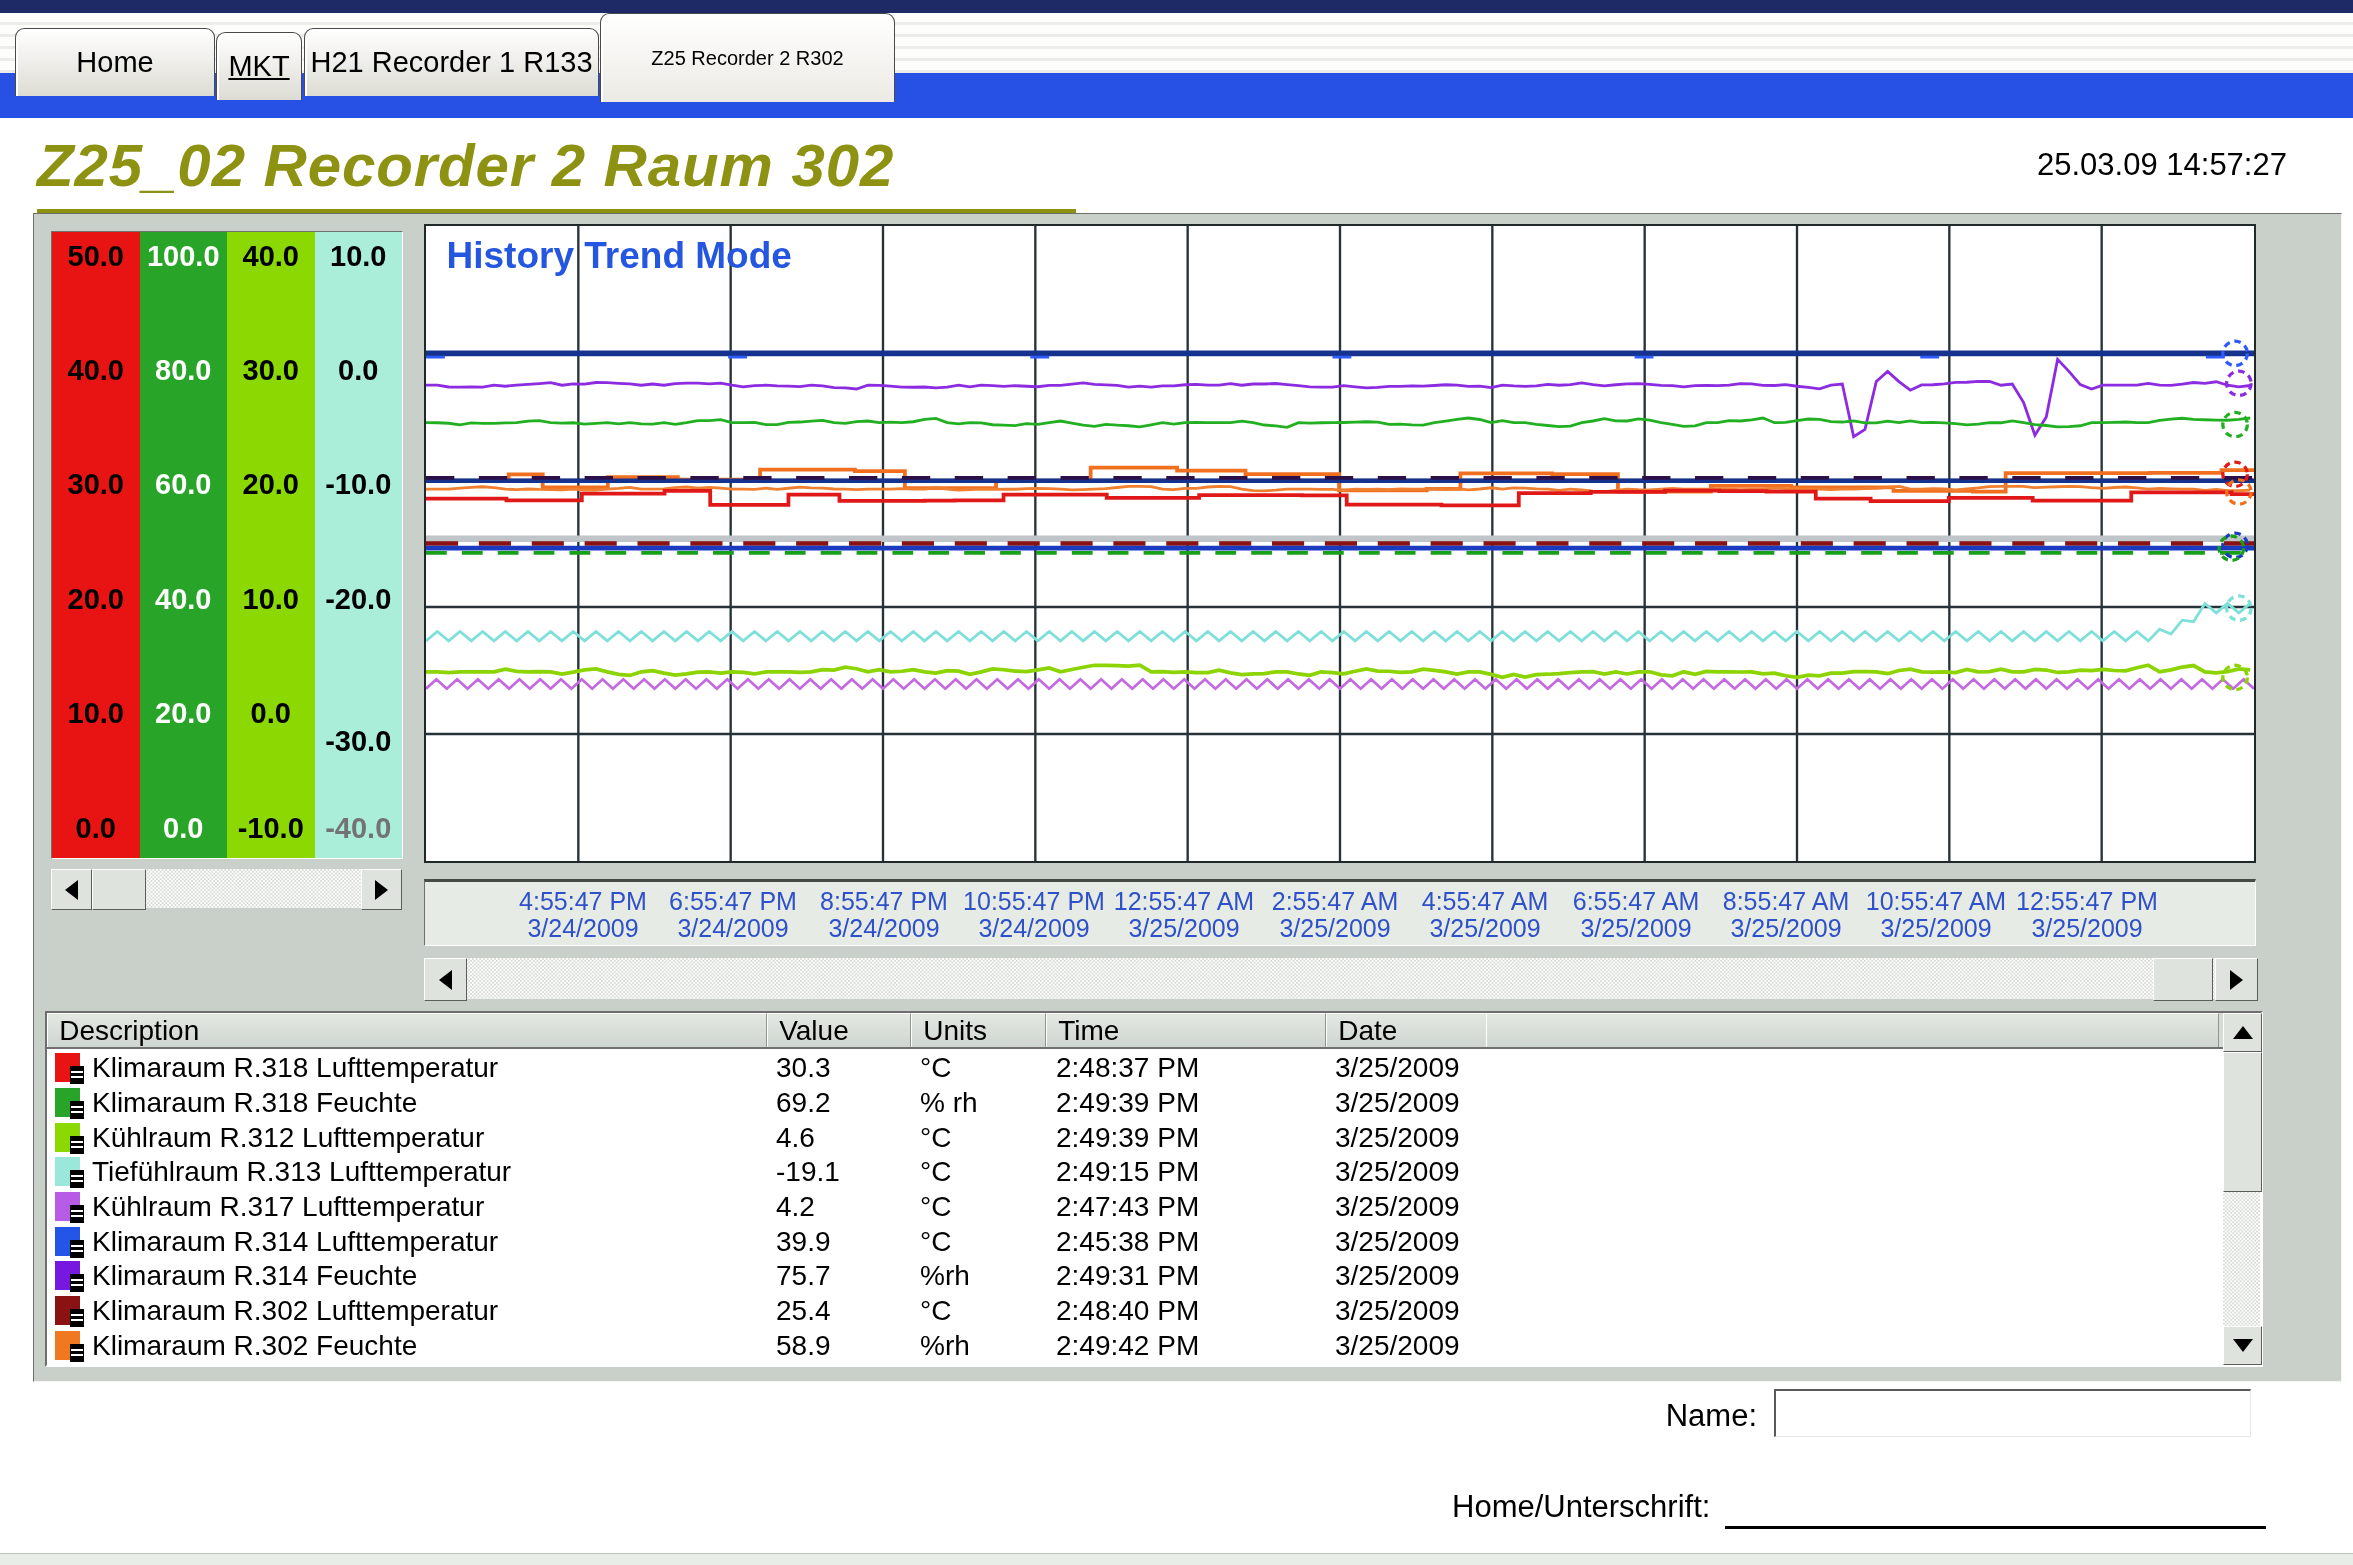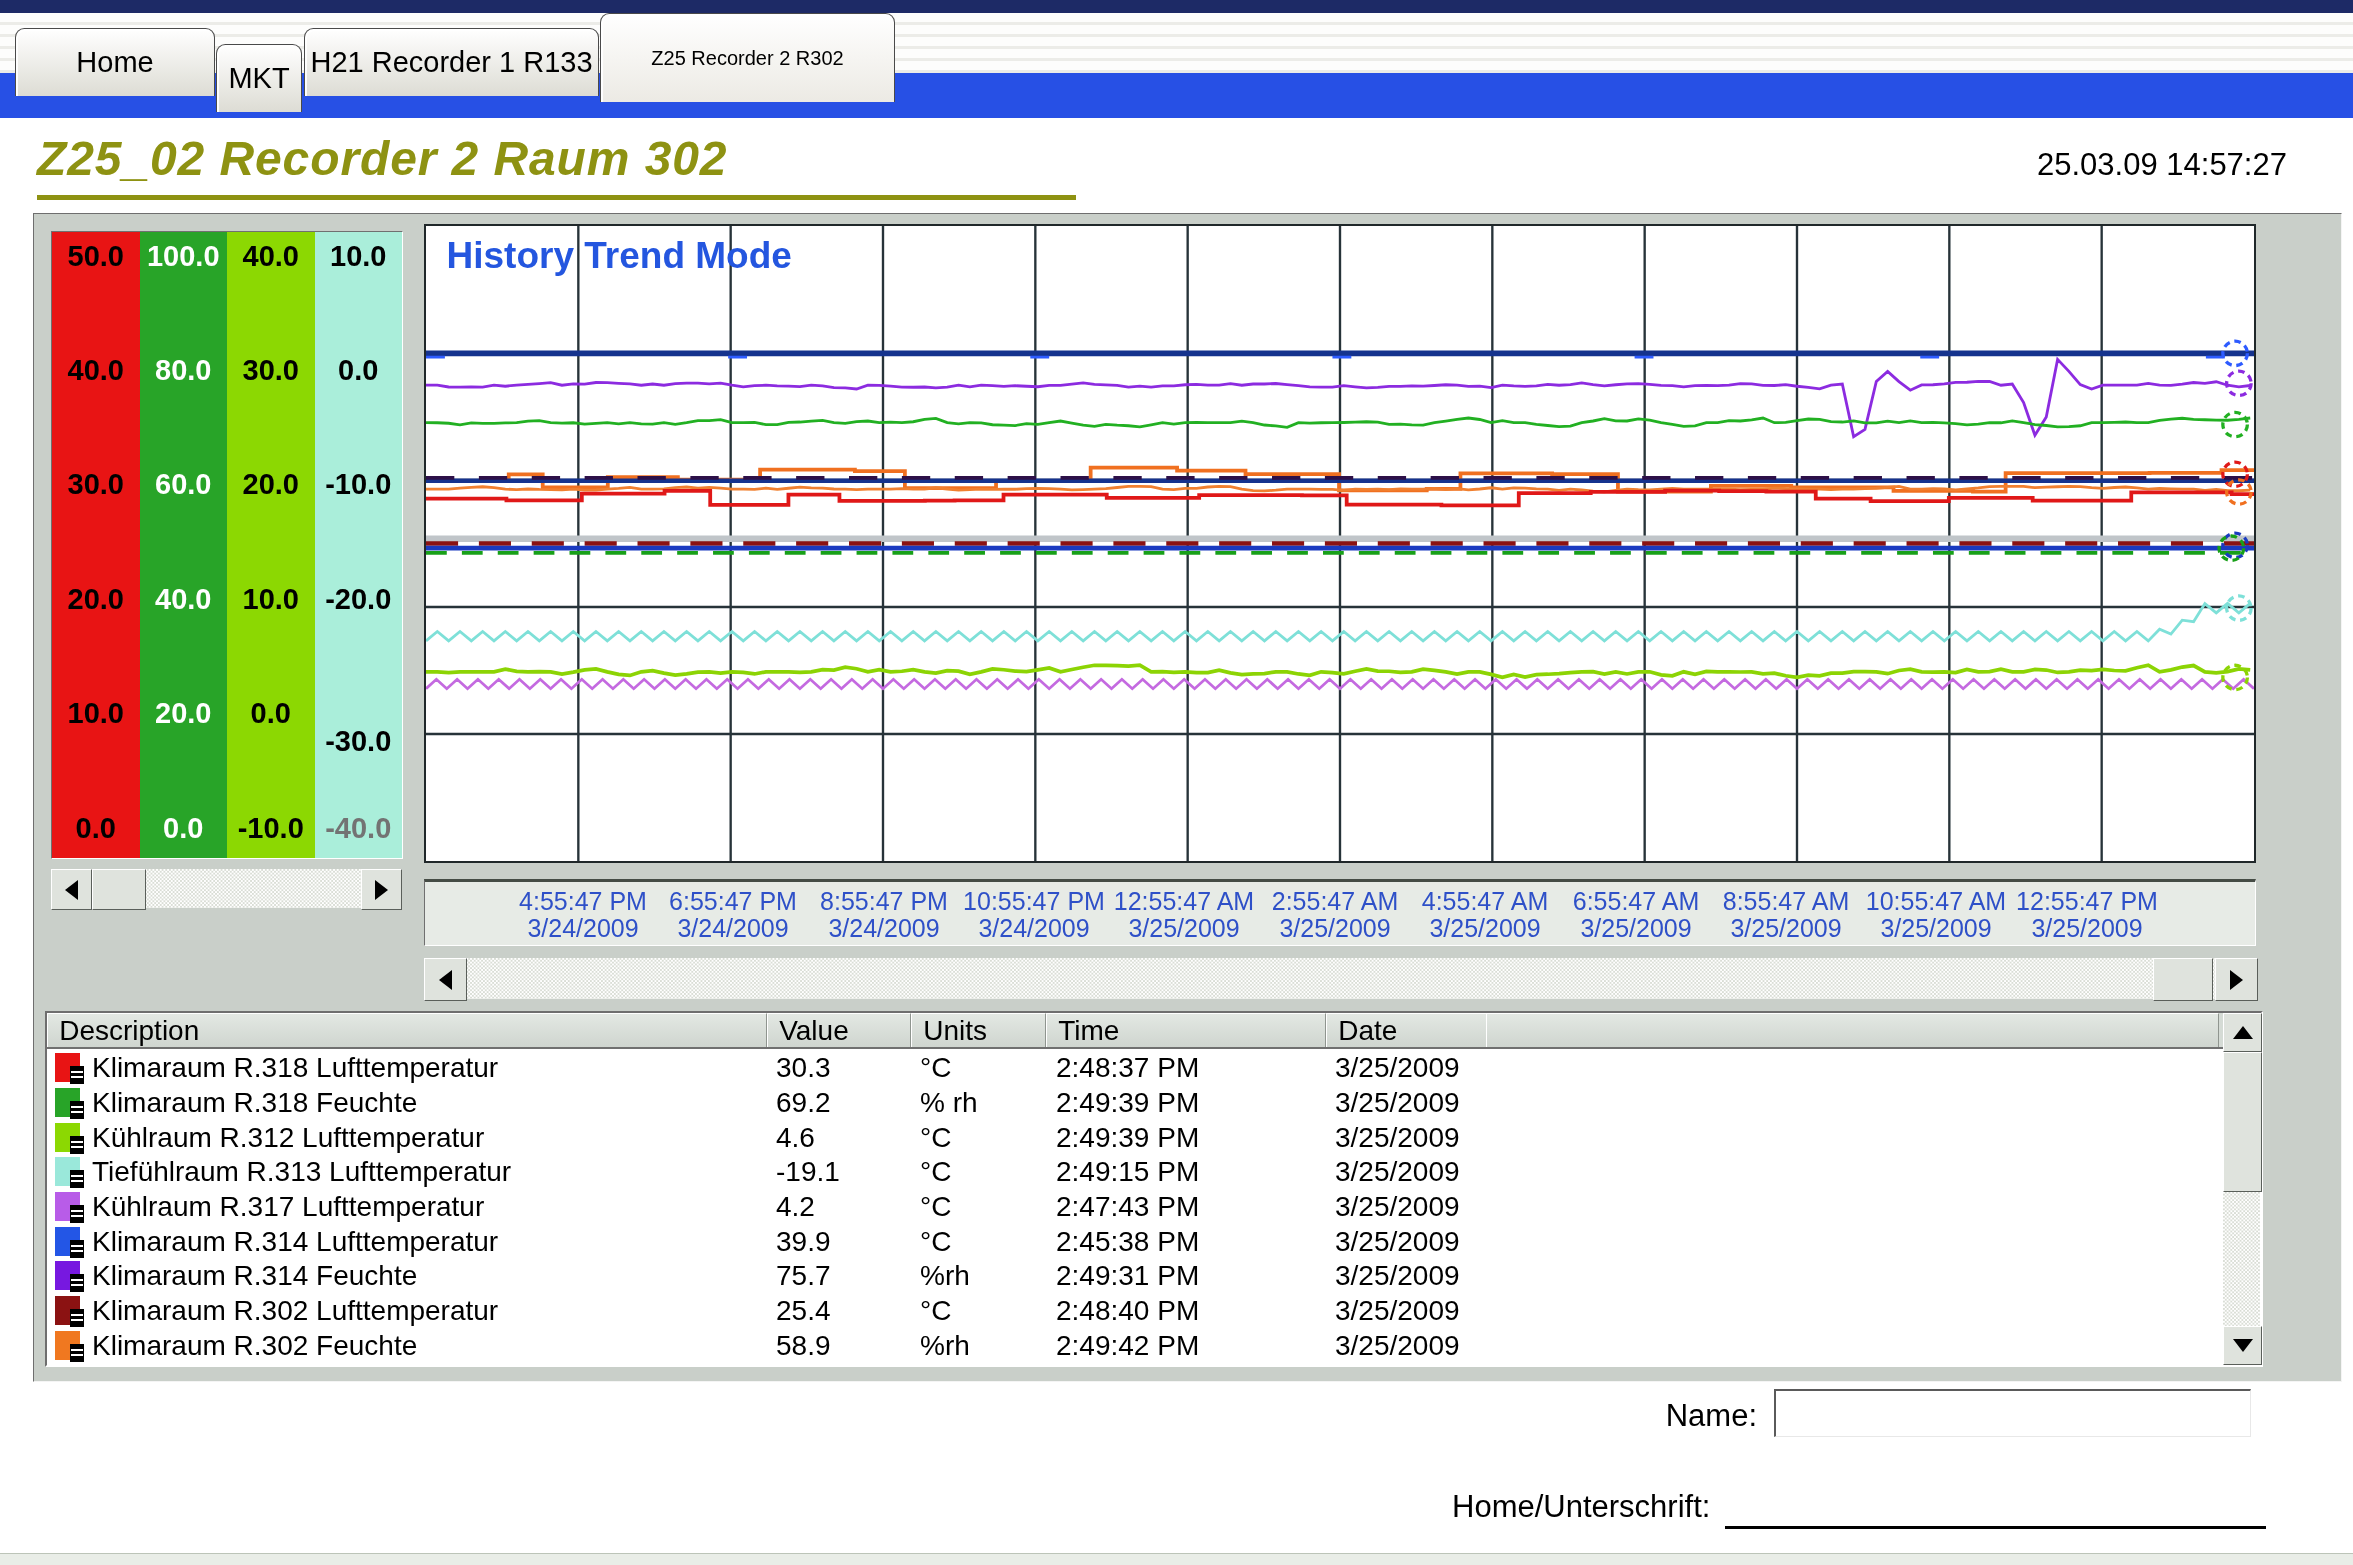--- a/index.html
+++ b/index.html
@@ -12,21 +12,21 @@
   #stripes{left:0;top:13px;width:2354px;height:60px;
            background:repeating-linear-gradient(#fdfdfc 0 9.3px,#ececе8 9.3px 12px);
            background:repeating-linear-gradient(#fdfdfc 0 9.3px,#ecece8 9.3px 12px);}
   #bluebar{left:0;top:73px;width:2354px;height:45px;background:#2750e5;}
   .tab{position:absolute;display:flex;align-items:center;justify-content:center;
        font-size:29px;border:1.9px solid #4a4a4a;border-bottom:none;border-radius:9.3px 9.3px 0 0;
        background:linear-gradient(#ffffff,#dddcd4);box-shadow:inset 1.9px 1.9px 0 #fff;cursor:default;}
   .tab.active{background:linear-gradient(#ffffff,#eceae4);z-index:5;font-size:20px;}
 
   
-  #title{left:37px;top:131px;font-size:48px;font-weight:bold;font-style:italic;color:#8e9212;
+  #title{left:37px;top:131px;font-size:60px;font-weight:bold;font-style:italic;color:#8e9212;
          border-bottom:5.6px solid #8e9212;padding:0 0 9.3px 0;min-width:1039px;letter-spacing:0.9px;}
   #clock{left:2037px;top:147px;font-size:31px;}
 
   
   #panel{left:33px;top:213px;width:2307px;height:1167px;background:#c9cfc9;
          border-top:1.9px solid #6e6e6e;border-left:1.9px solid #6e6e6e;
          border-right:1.9px solid #f4f4f4;border-bottom:1.9px solid #f4f4f4;}
 
   
   #scalebox{left:51px;top:231px;width:350px;height:626px;display:flex;
@@ -92,21 +92,21 @@
 
 <div id="stage">
 
   <div id="topbar" class="abs"></div>
   <div id="stripes" class="abs"></div>
   <div id="bluebar" class="abs"></div>
   <div id="tabbar">
       <div class="tab" style="left: 15px; top: 28px; width: 198px; height: 67px;">
         <span>Home</span>
       </div>
-      <div class="tab" style="left: 216px; top: 44px; width: 84px; height: 67px;">
+      <div class="tab" style="left: 216px; top: 32px; width: 84px; height: 67px; text-decoration: underline;">
         <span>MKT</span>
       </div>
       <div class="tab" style="left: 304px; top: 28px; width: 293px; height: 67px;">
         <span>H21 Recorder 1 R133</span>
       </div>
       <div class="tab active" style="left: 600px; top: 13px; width: 293px; height: 88px;">
         <span>Z25 Recorder 2 R302</span>
       </div>
     </div>
 

